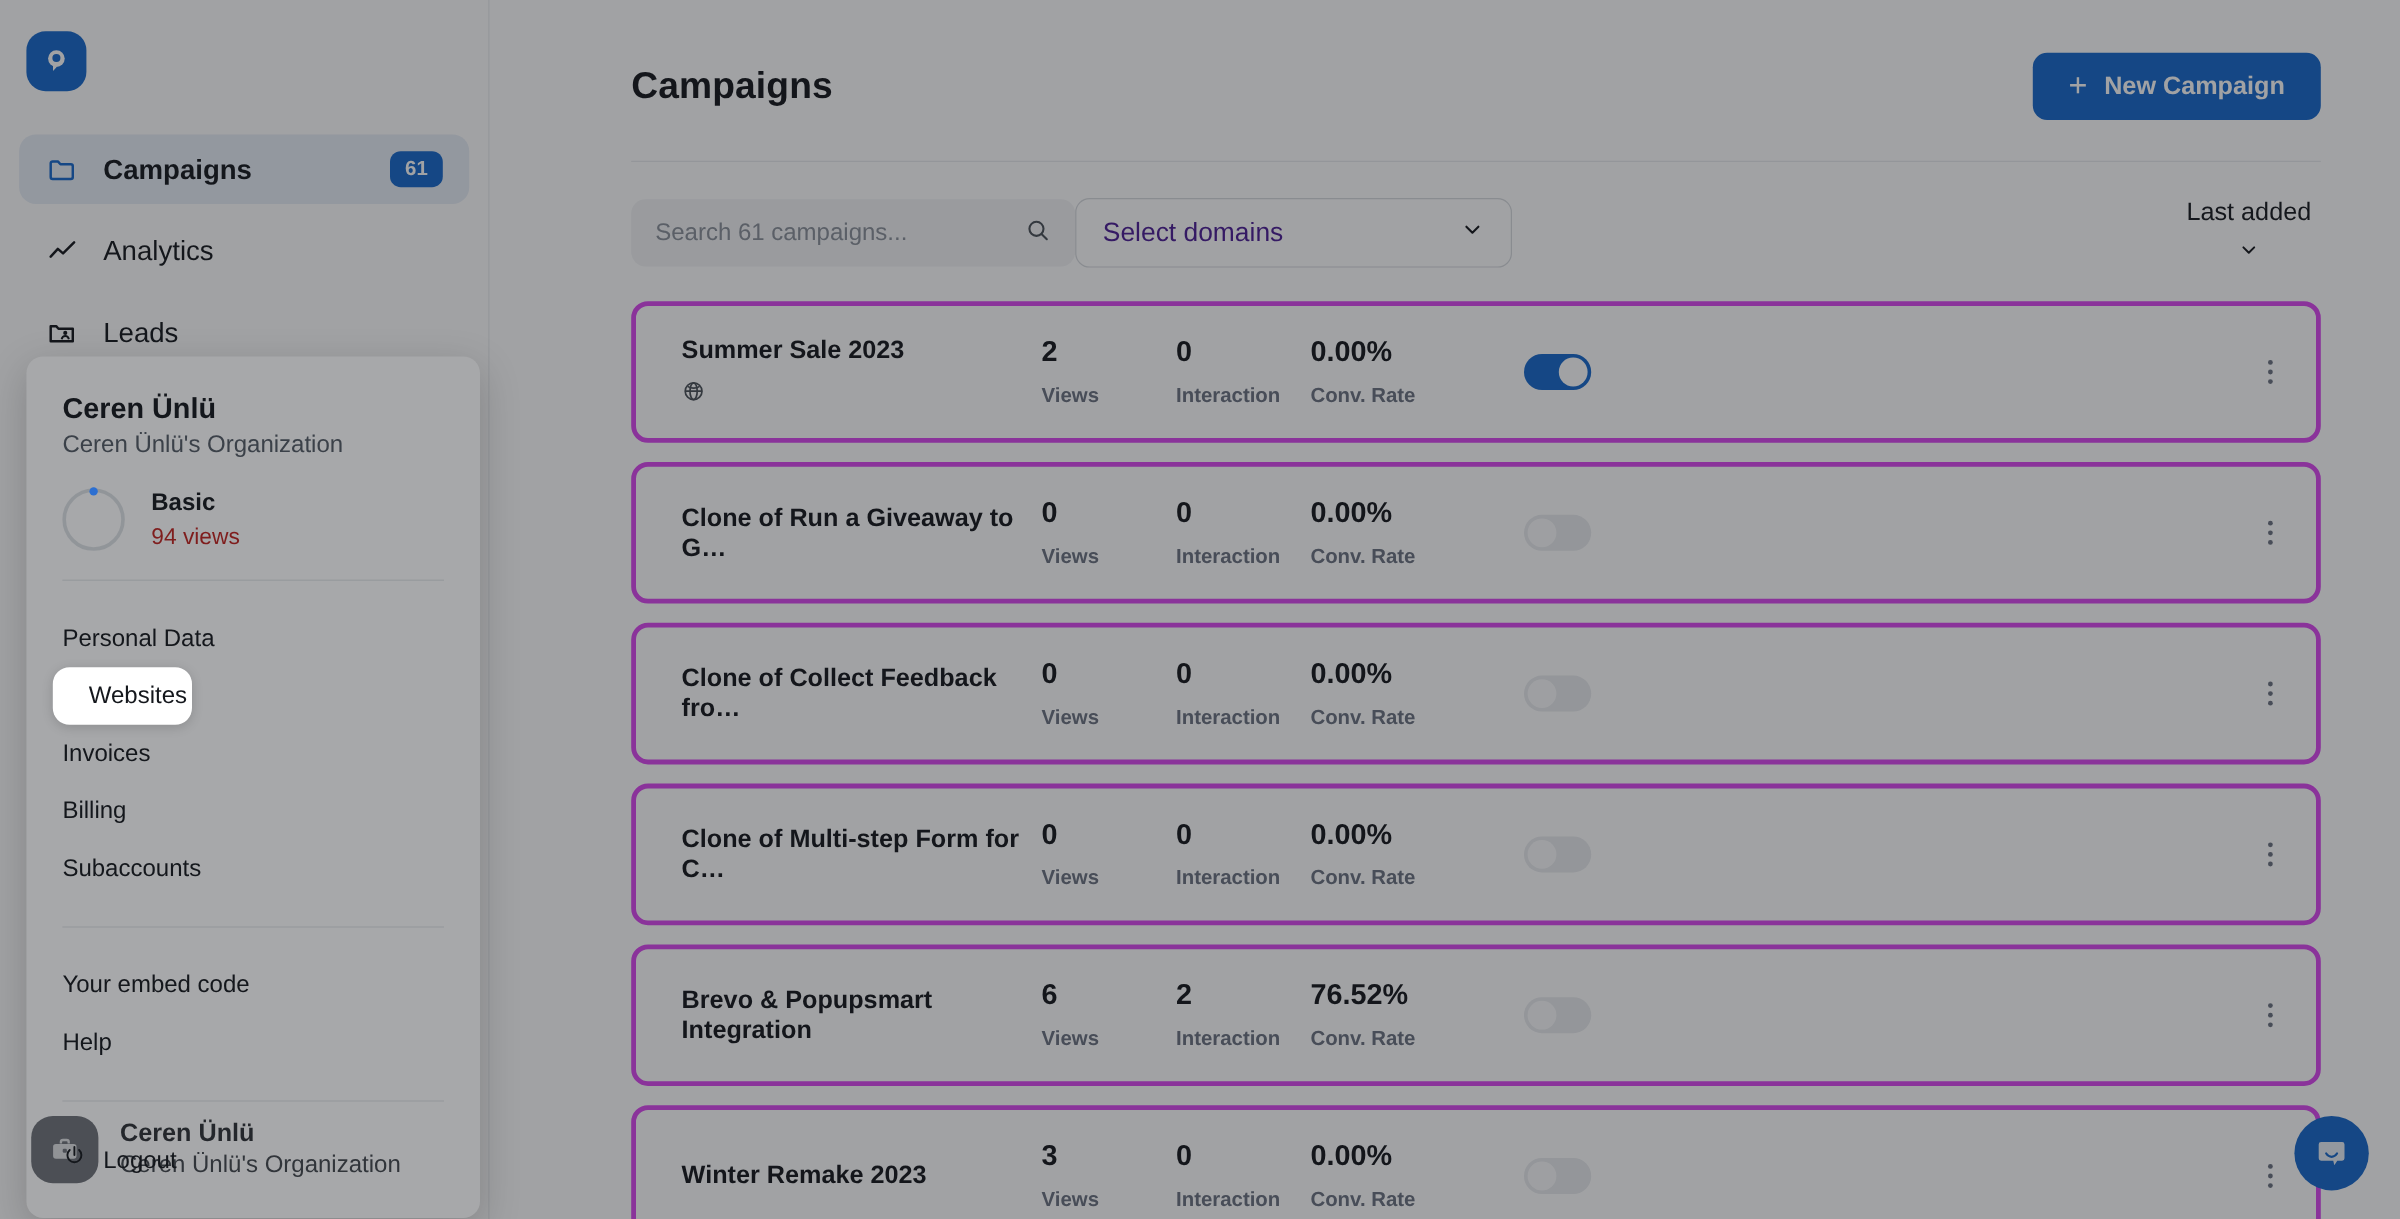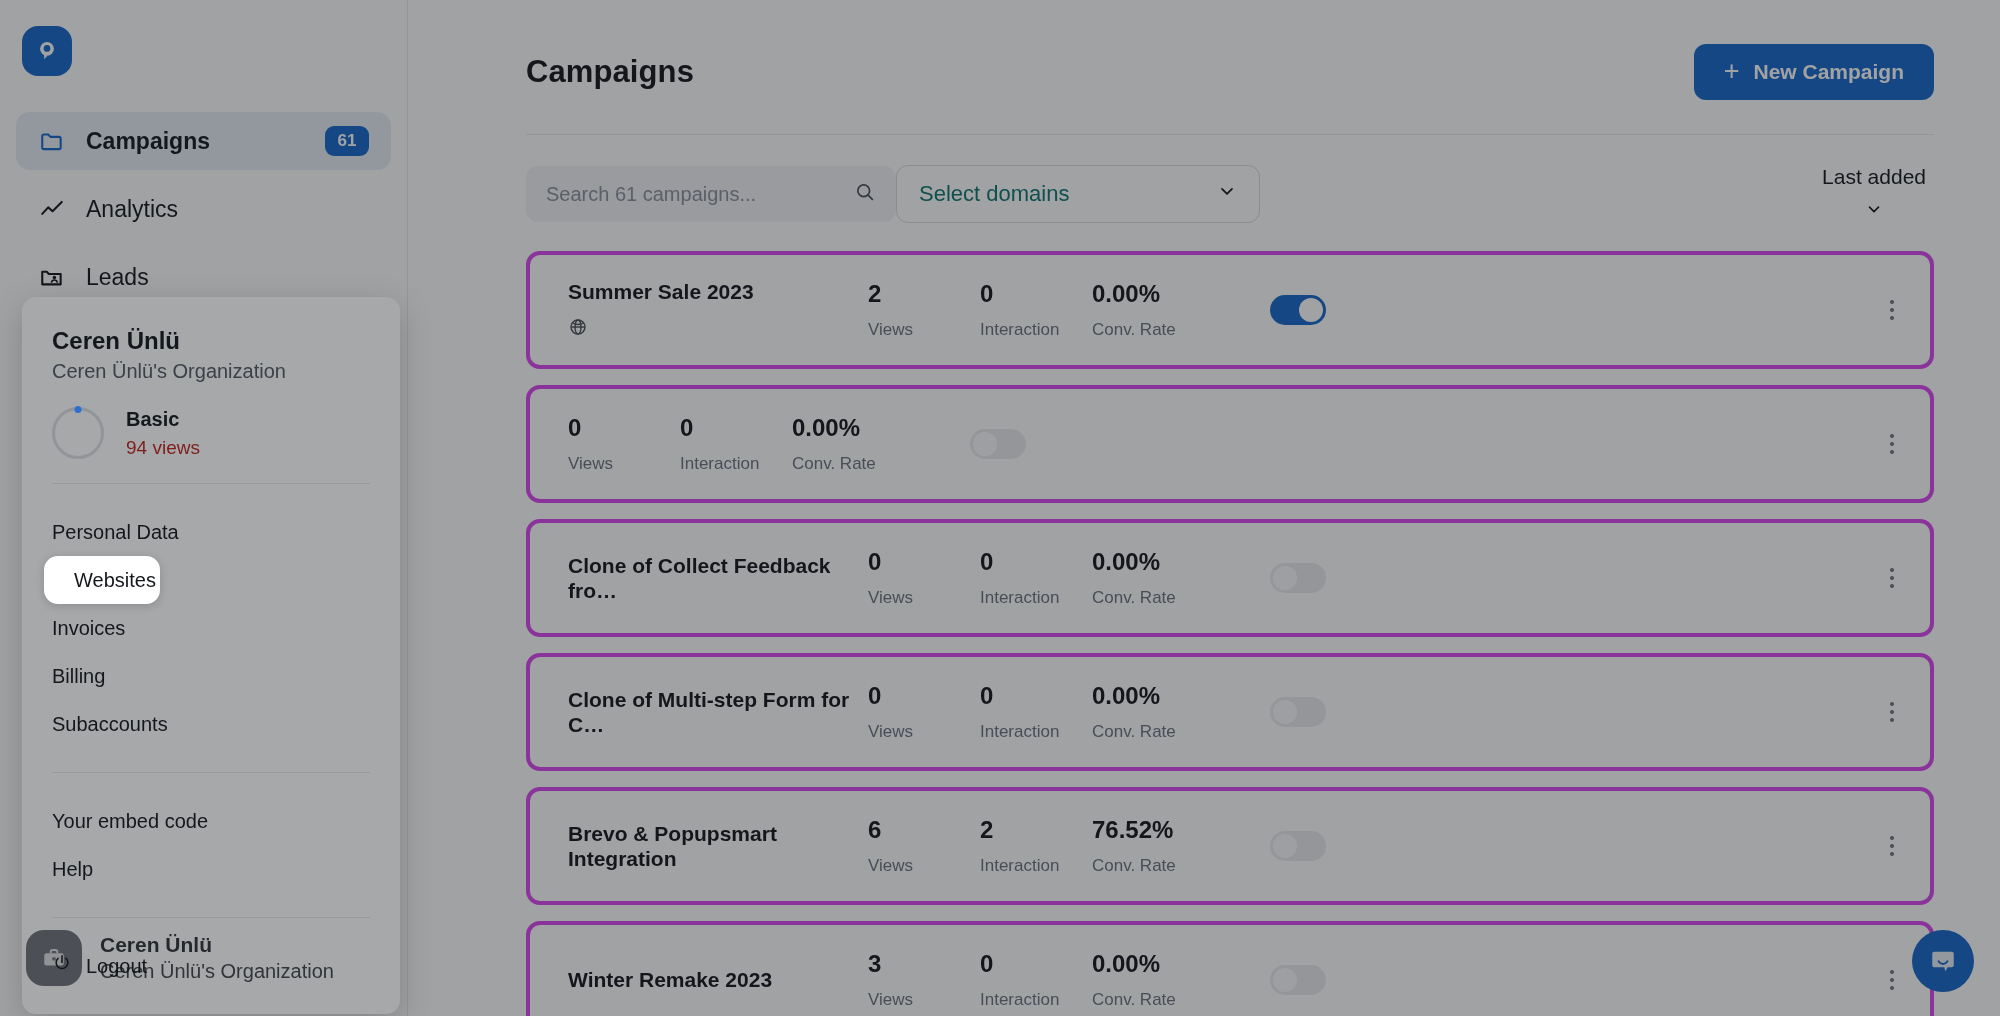--- a/index.html
+++ b/index.html
@@ -147,21 +147,21 @@
   }
   .search-input::placeholder { color: #8a9099; }
 
   .select-domains {
     width: 364px; height: 58px;
     border: 1px solid #d7dade;
     border-radius: 12px;
     display:flex; align-items:center; justify-content:space-between;
     padding: 0 22px;
     font-size: 22px;
-    color: #0f766e;
+    color: #4c1d95;
     cursor: pointer;
     background:#fff;
   }
   .sort-wrap {
     margin-left: auto;
     display:flex; align-items:center; gap:10px;
     font-size: 21px; color:#15181d;
     cursor: pointer;
     padding-right: 8px;
     flex-direction: column;
@@ -179,21 +179,21 @@
     padding: 0 36px 0 38px;
     position: relative;
     background: #fff;
   }
   .c-name-col { width: 300px; flex: 0 0 300px; }
   .c-name { font-size: 21px; font-weight: 700; color: #14171c; line-height: 1.2; }
   .c-globe { margin-top: 12px; }
   .stat { width: 112px; flex: 0 0 112px; text-align: left; }
   .stat.conv { width: 150px; flex: 0 0 150px; }
   .stat-val { font-size: 24px; font-weight: 700; color: #14171c; line-height: 1.15; }
-  .stat-lbl { font-size: 17px; color: #6b7280; margin-top: 12px; }
+  .stat-lbl { font-size: 17px; color: #6b7280; margin-top: 12px; font-weight: bold; }
   .toggle {
     width: 56px; height: 30px;
     border-radius: 16px;
     background: #e9ebee;
     position: relative;
     margin-left: 28px;
     flex: 0 0 56px;
     cursor: pointer;
   }
   .toggle .knob {
@@ -417,20 +417,23 @@
           <div class="toggle on">
             <span class="knob"></span>
           </div>
           <div class="kebab">
             <i></i>
             <i></i>
             <i></i>
           </div>
         </div>
         <div class="card">
+          <div class="c-name-col">
+            <div class="c-name">Clone of Run a Giveaway to G…</div>
+          </div>
           <div class="stat">
             <div class="stat-val">0</div>
             <div class="stat-lbl">Views</div>
           </div>
           <div class="stat">
             <div class="stat-val">0</div>
             <div class="stat-lbl">Interaction</div>
           </div>
           <div class="stat conv">
             <div class="stat-val">0.00%</div>

